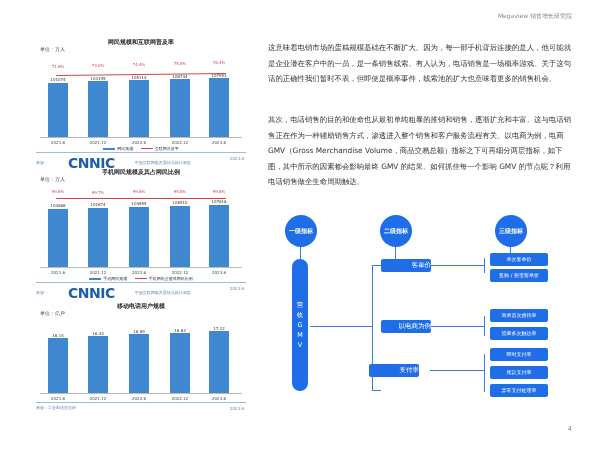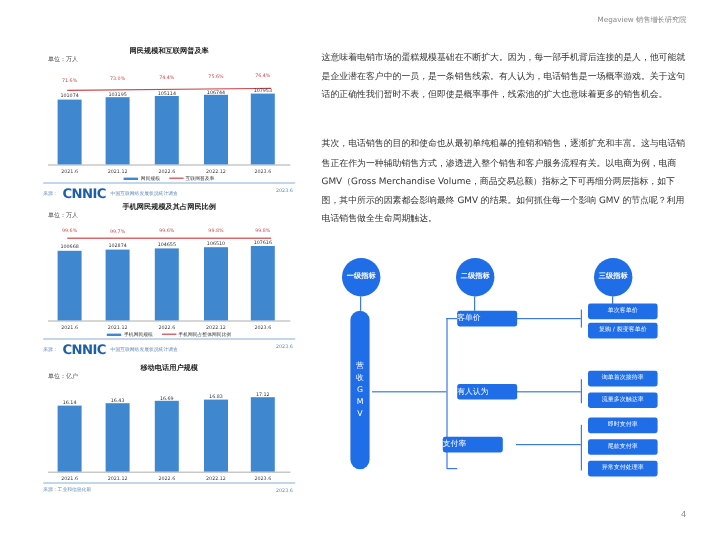--- a/index.html
+++ b/index.html
@@ -11,28 +11,28 @@
 .unit{position:absolute;top:8px;left:4px;font-size:5px;color:#444}
 .plot{position:absolute;left:4px;right:4px;top:16px;height:84px;border-bottom:1px solid #bbb}
 .bar{position:absolute;bottom:0;width:20px;background:#3f88d0}
 .bar-label{position:absolute;font-size:4px;color:#333;text-align:center;width:36px}
 .rate-label{position:absolute;font-size:4px;color:#d0454a;text-align:center;width:30px}
 .xlab{position:absolute;bottom:-8px;font-size:4px;color:#444;width:36px;text-align:center}
 .legend{position:absolute;left:0;right:0;text-align:center;font-size:4px;color:#333}
 .legend .sw{display:inline-block;width:12px;height:2px;background:#3f88d0;vertical-align:middle;margin-right:2px}
 .legend .ln{display:inline-block;width:12px;height:1px;background:#d0454a;vertical-align:middle;margin:0 2px 0 6px}
 .source{position:absolute;left:0;right:0;border-top:1px solid #9bbde0;font-size:4px;color:#5f88b8;padding-top:2px}
-.source .cnnic{font-size:11px;font-weight:bold;color:#1d5fa8;margin:0 4px;letter-spacing:-0.5px;vertical-align:middle}
+.source .cnnic{font-size:14px;font-weight:bold;color:#1d5fa8;margin:0 20px;letter-spacing:-0.5px;vertical-align:middle}
 .source .yr{position:absolute;right:2px;top:3px}
 .line{position:absolute;height:1px;background:#d0454a}
 .text{position:absolute;left:268px;width:304px;font-size:7.4px;line-height:15.5px;color:#333}
 .diagram{position:absolute;left:275px;top:215px;width:300px;height:190px}
 .circle{position:absolute;width:32px;height:32px;border-radius:50%;background:#1f6ee8;color:#fff;font-size:6px;font-weight:bold;text-align:center;display:flex;align-items:center;justify-content:center;line-height:8px}
 .pill{position:absolute;background:#1f6ee8;color:#fff;border-radius:10px;font-size:6.5px;text-align:center;line-height:10px;display:flex;align-items:center;justify-content:center;padding:0 3px}
-.box2{position:absolute;width:50px;height:13px;background:#1f6ee8;color:#fff;font-size:6.5px;text-align:left;line-height:13px;border-radius:2px}
+.box2{position:absolute;width:50px;height:13px;background:#1f6ee8;color:#fff;font-size:6.5px;text-align:right;line-height:13px;border-radius:2px}
 .box3{position:absolute;width:58px;height:13px;background:#1f6ee8;color:#fff;font-size:5px;text-align:center;line-height:13px;border-radius:2px}
 .conn{position:absolute;background:#3d7ae0}
 </style>
 </head>
 <body>
 
 <div class="header">Megaview 销售增长研究院</div>
 
 <div class="chart" style="top:38px">
   <div class="chart-title">网民规模和互联网普及率</div>
@@ -169,21 +169,21 @@
 
   <div class="pill" style="left:17px;top:44px;width:16px;height:132px;flex-direction:column">
     <span>营</span>
     <span>收</span>
     <span>G</span>
     <span>M</span>
     <span>V</span>
   </div>
 
   <div class="box2" style="left:106px;top:44px">客单价</div>
-  <div class="box2" style="left:106px;top:105px">有人认为</div>
+  <div class="box2" style="left:106px;top:105px">以电商为例</div>
   <div class="box2" style="left:94px;top:149px">支付率</div>
 
   <div class="box3" style="left:215px;top:38px">单次客单价</div>
   <div class="box3" style="left:215px;top:54px;height:13px">复购 / 裂变客单价</div>
   <div class="box3" style="left:215px;top:94px">询单首次接待率</div>
   <div class="box3" style="left:215px;top:112px">流量多次触达率</div>
   <div class="box3" style="left:215px;top:133px">即时支付率</div>
   <div class="box3" style="left:215px;top:151px">尾款支付率</div>
   <div class="box3" style="left:215px;top:169px">异常支付处理率</div>
 </div>

